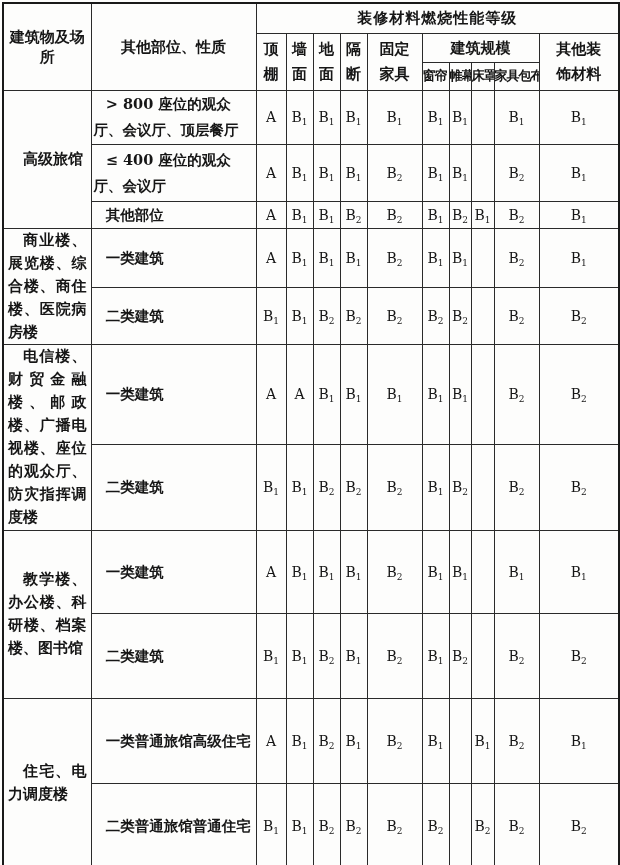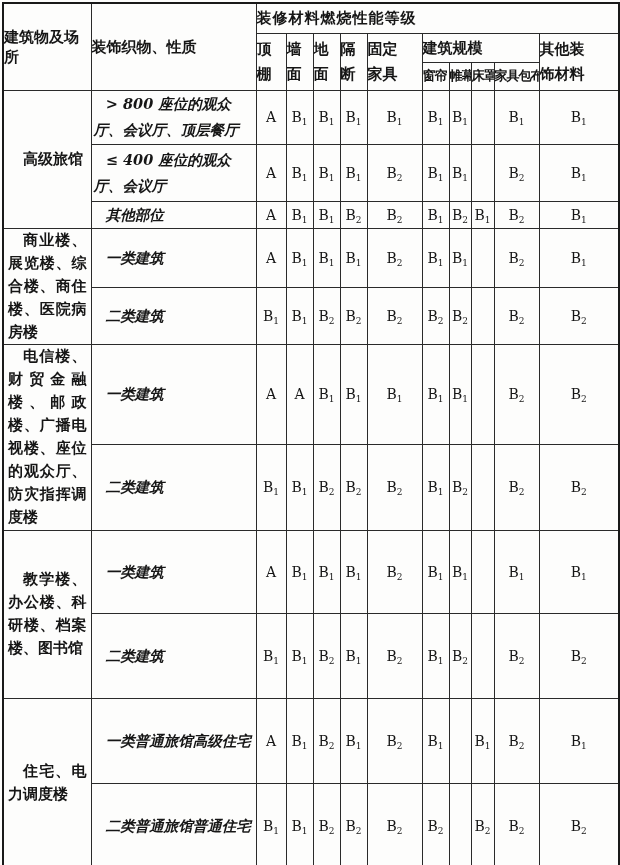--- a/index.html
+++ b/index.html
@@ -25,20 +25,21 @@
     background: #fdfdfc;
   }
   table.fire-table td {
     border: 1px solid #2a2a2a;
     padding: 0;
     color: #161616;
     overflow: hidden;
   }
   
   thead td {
+    text-align: center;
     vertical-align: middle;
     font-weight: bold;
     font-size: 15px;
     line-height: 20px;
   }
   tr.hrow-a { height: 30px; }
   tr.hrow-b { height: 29px; }
   tr.hrow-c { height: 28px; }
   td.span-title { letter-spacing: 1px; }
   td.two-line {
@@ -63,21 +64,20 @@
     padding: 0 4px;
     text-indent: 1em;
     line-height: 23px;
     text-align: justify;
     text-justify: inter-character;
   }
   td.col-scale {
     vertical-align: middle;
     font-weight: bold;
     font-size: 14.5px;
-    font-style: italic;
   }
   td.col-scale .scale-label {
     padding: 0 2px 0 2px;
     text-indent: 0.85em;
     line-height: 26px;
     text-align: left;
   }
   td.col-grade {
     text-align: center;
     vertical-align: middle;
@@ -105,21 +105,21 @@
       <col style="width:55px">
       <col style="width:27px">
       <col style="width:22px">
       <col style="width:23px">
       <col style="width:45px">
       <col style="width:80px">
     </colgroup>
     <thead>
       <tr class="hrow-a">
         <td rowspan="3" class="corner-cell">建筑物及场所</td>
-        <td rowspan="3" class="corner-cell">装饰织物、性质</td>
+        <td rowspan="3" class="corner-cell">其他部位、性质</td>
         <td colspan="10" class="span-title">装修材料燃烧性能等级</td>
       </tr>
       <tr class="hrow-b">
         <td rowspan="2" class="two-line">顶
 棚</td>
         <td rowspan="2" class="two-line">墙
 面</td>
         <td rowspan="2" class="two-line">地
 面</td>
         <td rowspan="2" class="two-line">隔

